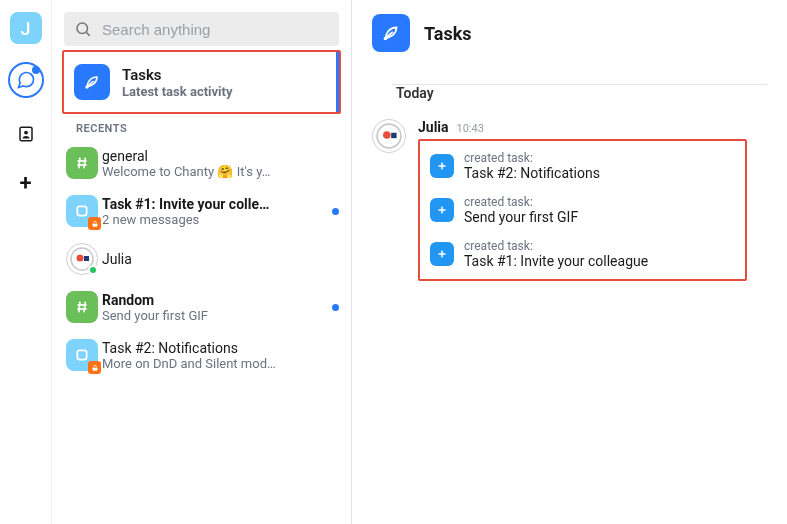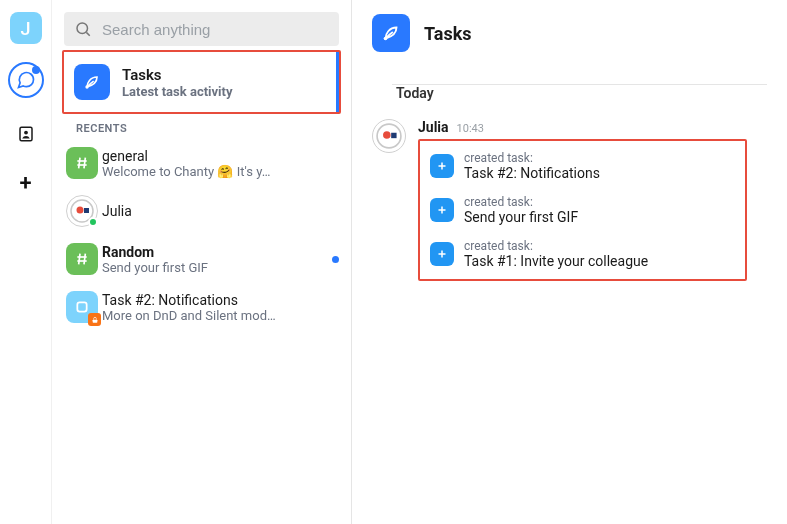--- a/index.html
+++ b/index.html
@@ -262,20 +262,38 @@
             <line x1="17" y1="4" x2="15" y2="20"></line>
           </svg>
       </div>
       <div class="text">
         <div class="title">general</div>
         <div class="sub">Welcome to Chanty 🤗 It's y…</div>
       </div>
     </div>
 
 
+    <div class="item">
+      <div class="icon blue">
+        <svg width="14" height="14" viewBox="0 0 24 24" fill="none" stroke="#fff" stroke-width="3">
+            <rect x="4" y="4" width="16" height="16" rx="4"></rect>
+          </svg>
+        <span class="lock-badge">
+          <svg width="8" height="8" viewBox="0 0 24 24" fill="#fff">
+              <rect x="5" y="11" width="14" height="9" rx="2"></rect>
+              <path d="M8 11V8a4 4 0 0 1 8 0v3" fill="none" stroke="#fff" stroke-width="2"></path>
+            </svg>
+        </span>
+      </div>
+      <div class="text">
+        <div class="title bold">Task #1: Invite your colle…</div>
+        <div class="sub">2 new messages</div>
+      </div>
+      <span class="status-dot"></span>
+    </div>
 
     <div class="item">
       <div class="icon avatar-j">
         <svg width="24" height="24" viewBox="0 0 24 24">
             <circle cx="12" cy="12" r="11" fill="#fff"></circle>
             <circle cx="10" cy="11" r="3.5" fill="#e74c3c"></circle>
             <rect x="14" y="9" width="5" height="5" fill="#1f3b73"></rect>
             <circle cx="12" cy="12" r="11" fill="none" stroke="#c8c8c8" stroke-width="1.5"></circle>
           </svg>
         <span class="avatar-dot green"></span>

